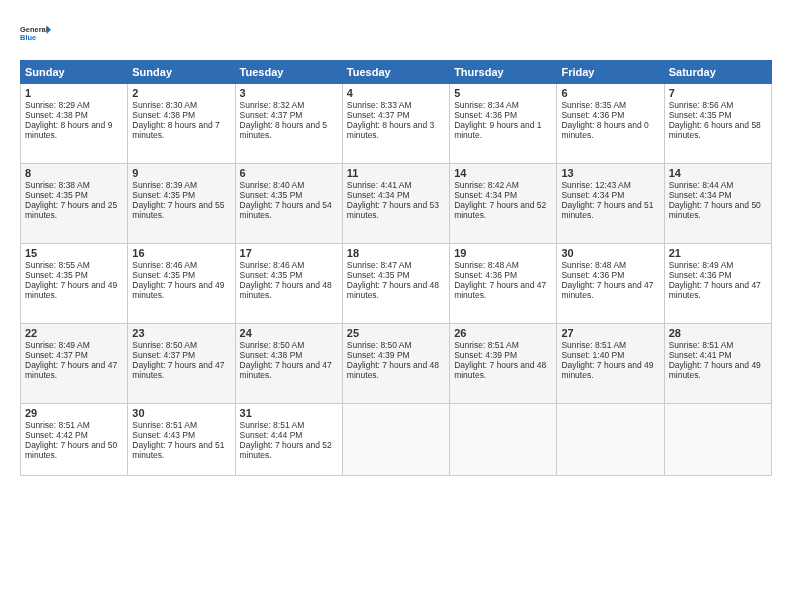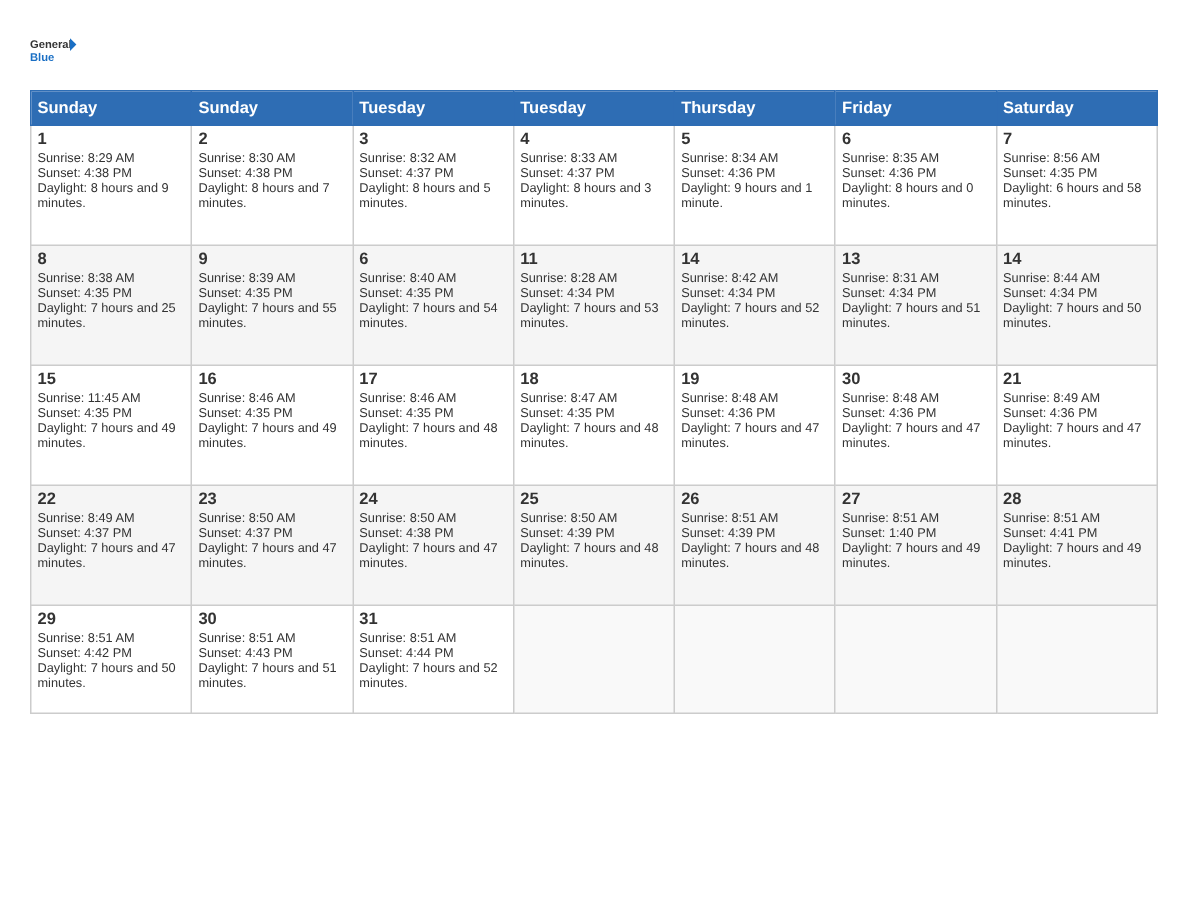--- a/index.html
+++ b/index.html
@@ -169,47 +169,47 @@
           <span>Daylight: 7 hours and 55 minutes.</span>
         </td>
           <td>
           <span class="day-number">6</span>
           <span>Sunrise: 8:40 AM</span><br>
           <span>Sunset: 4:35 PM</span><br>
           <span>Daylight: 7 hours and 54 minutes.</span>
         </td>
           <td>
           <span class="day-number">11</span>
-          <span>Sunrise: 8:28 AM</span><br>
+          <span>Sunrise: 4:41 AM</span><br>
           <span>Sunset: 4:34 PM</span><br>
           <span>Daylight: 7 hours and 53 minutes.</span>
         </td>
           <td>
           <span class="day-number">14</span>
           <span>Sunrise: 8:42 AM</span><br>
           <span>Sunset: 4:34 PM</span><br>
           <span>Daylight: 7 hours and 52 minutes.</span>
         </td>
           <td>
           <span class="day-number">13</span>
-          <span>Sunrise: 8:31 AM</span><br>
+          <span>Sunrise: 12:43 AM</span><br>
           <span>Sunset: 4:34 PM</span><br>
           <span>Daylight: 7 hours and 51 minutes.</span>
         </td>
           <td>
           <span class="day-number">14</span>
           <span>Sunrise: 8:44 AM</span><br>
           <span>Sunset: 4:34 PM</span><br>
           <span>Daylight: 7 hours and 50 minutes.</span>
         </td>
         </tr>
         <tr>
           <td>
           <span class="day-number">15</span>
-          <span>Sunrise: 11:45 AM</span><br>
+          <span>Sunrise: 8:55 AM</span><br>
           <span>Sunset: 4:35 PM</span><br>
           <span>Daylight: 7 hours and 49 minutes.</span>
         </td>
           <td>
           <span class="day-number">16</span>
           <span>Sunrise: 8:46 AM</span><br>
           <span>Sunset: 4:35 PM</span><br>
           <span>Daylight: 7 hours and 49 minutes.</span>
         </td>
           <td>

